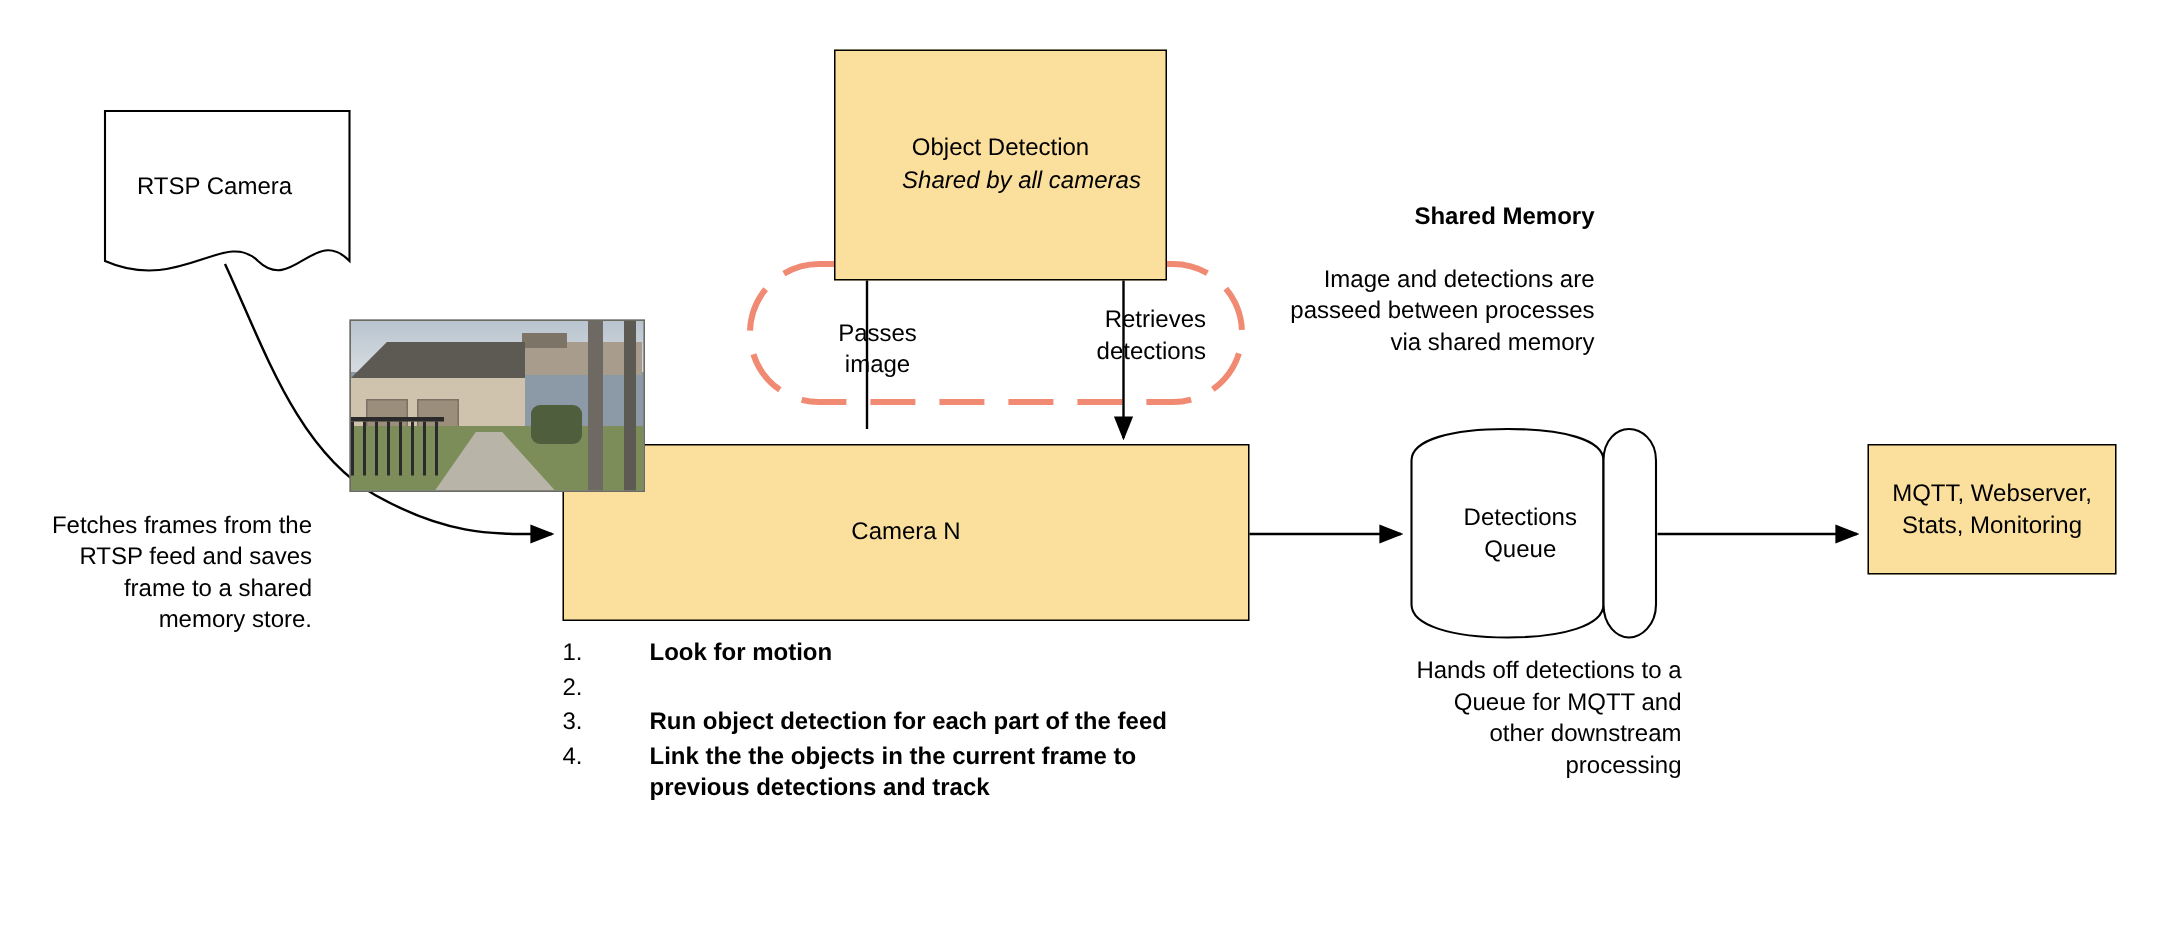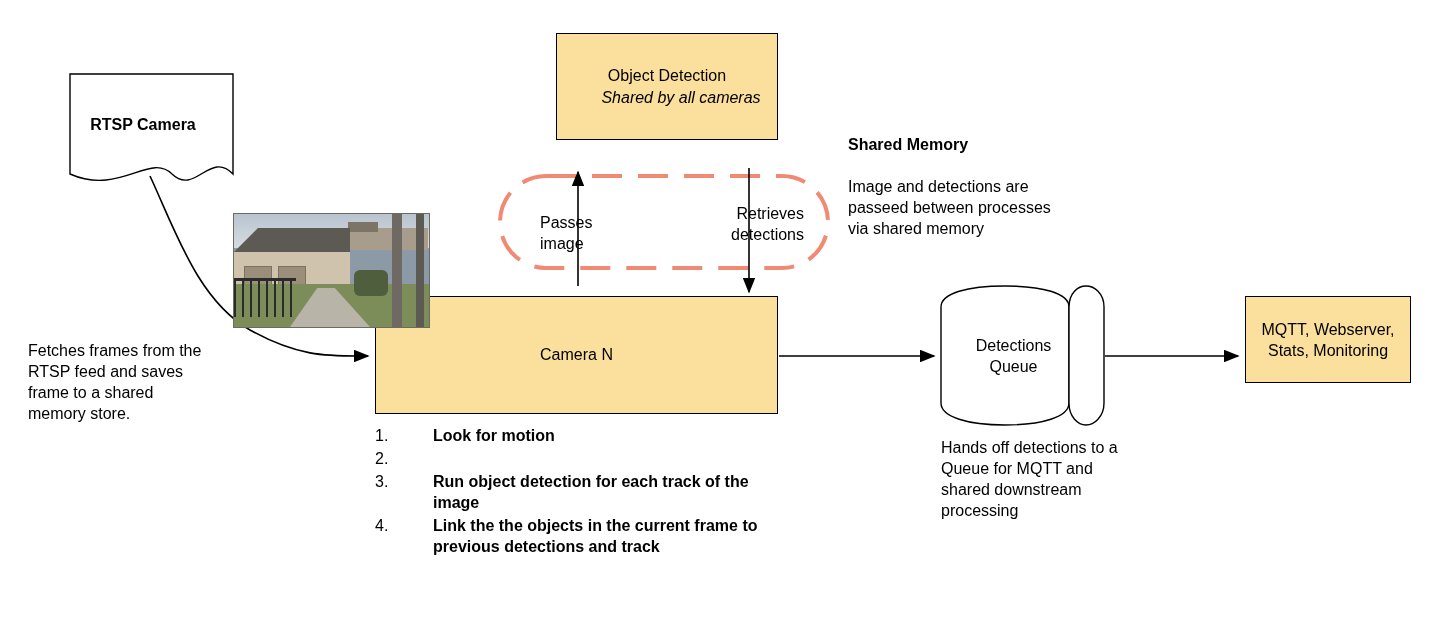--- a/index.html
+++ b/index.html
@@ -47,27 +47,27 @@
     font-size: 16px;
     line-height: 22px;
     font-style: italic;
     margin-left: 28px;
   }
   
   #object-detection {
     left: 556px;
     top: 33px;
     width: 222px;
-    height: 107px;
+    height: 154px;
   }
   
   #camera-n {
     left: 375px;
     top: 296px;
-    width: 403px;
+    width: 458px;
     height: 118px;
   }
   
   #mqtt-box {
     left: 1245px;
     top: 296px;
     width: 166px;
     height: 87px;
     padding: 16px 8px;
   }
@@ -80,21 +80,20 @@
     width: 163px;
     height: 116px;
   }
   #rtsp-camera .doc-label {
     position: absolute;
     left: 0;
     top: 42px;
     width: 146px;
     text-align: center;
     font-size: 16px;
-    font-weight: bold;
   }
   
   #detections-queue {
     left: 941px;
     top: 287px;
     width: 163px;
     height: 136px;
   }
   #detections-queue .cyl-label {
     position: absolute;
@@ -105,20 +104,21 @@
     font-size: 16px;
     line-height: 21px;
   }
 
   
   .textblock {
     position: absolute;
     font-size: 16px;
     line-height: 21px;
     white-space: pre-line;
+    text-align: right;
   }
   #shared-memory-note {
     left: 848px;
     top: 113px;
     width: 215px;
   }
   #shared-memory-note .bold {
     font-weight: bold;
   }
   #fetch-note {
@@ -128,21 +128,21 @@
   }
   #queue-note {
     left: 941px;
     top: 437px;
     width: 180px;
   }
   #passes-image-label {
     left: 540px;
     top: 212px;
     width: 90px;
-    text-align: left;
+    text-align: center;
   }
   #retrieves-detections-label {
     left: 694px;
     top: 203px;
     width: 110px;
     text-align: right;
   }
 
   
   #camera-steps {
@@ -317,33 +317,33 @@
 image</div>
   <div id="retrieves-detections-label" class="textblock">Retrieves
 detections</div>
 
   <div id="shared-memory-note" class="textblock">
     <div class="bold">Shared Memory</div>
     <div>Image and detections are passeed between processes via shared memory</div>
   </div>
 
   <div id="fetch-note" class="textblock">Fetches frames from the RTSP feed and saves frame to a shared memory store.</div>
-  <div id="queue-note" class="textblock">Hands off detections to a Queue for MQTT and shared downstream processing</div>
+  <div id="queue-note" class="textblock">Hands off detections to a Queue for MQTT and other downstream processing</div>
 
   <div id="camera-steps">
     <div class="step">
       <div class="num">1.</div>
       <div class="txt">Look for motion</div>
     </div>
     <div class="step">
       <div class="num">2.</div>
     </div>
     <div class="step">
       <div class="num">3.</div>
-      <div class="txt">Run object detection for each track of the image</div>
+      <div class="txt">Run object detection for each part of the feed</div>
     </div>
     <div class="step">
       <div class="num">4.</div>
       <div class="txt">Link the the objects in the current frame to previous detections and track</div>
     </div>
   </div>
 
 </div>
 
 </body></html>

